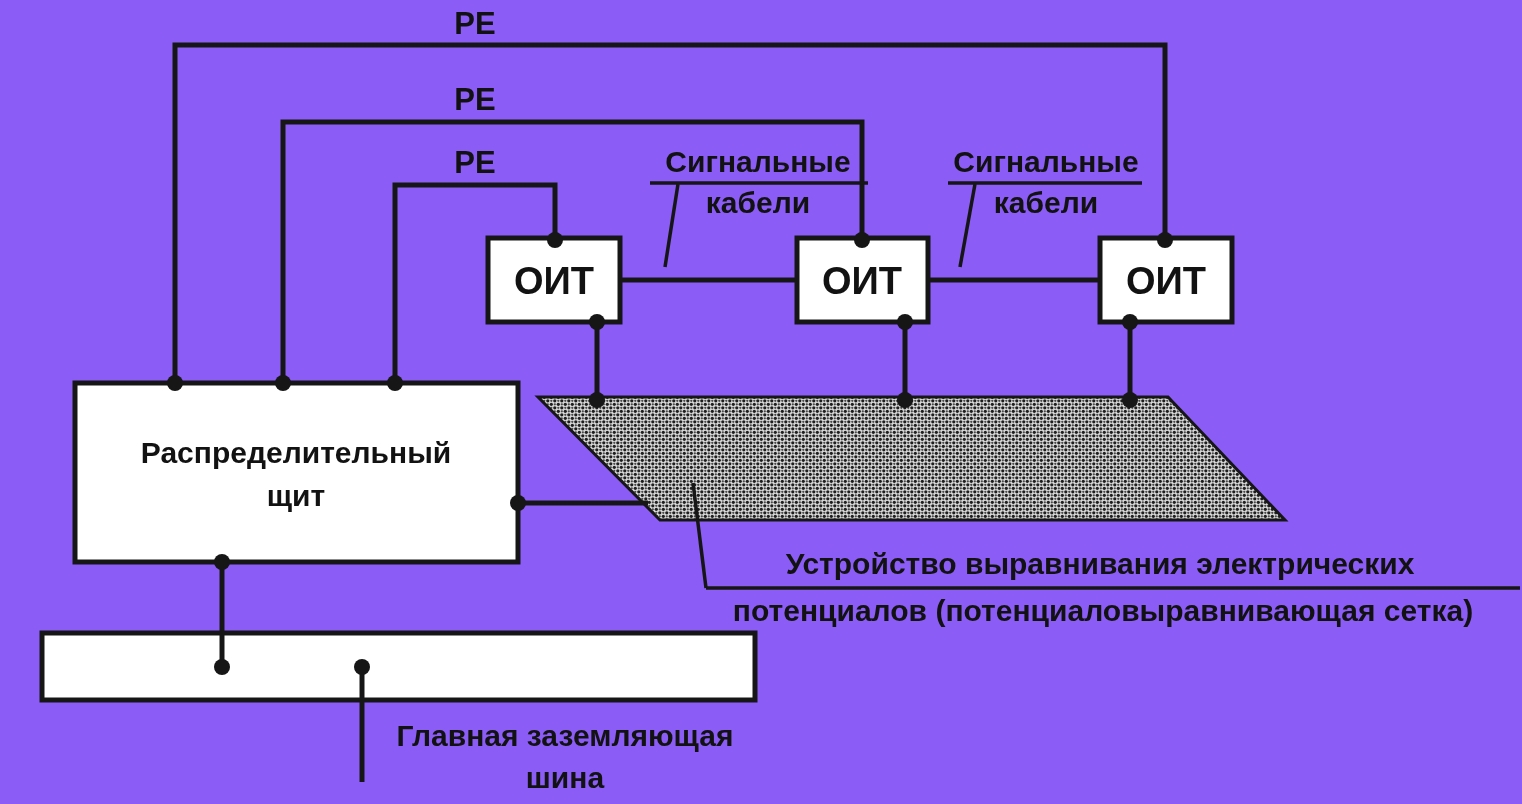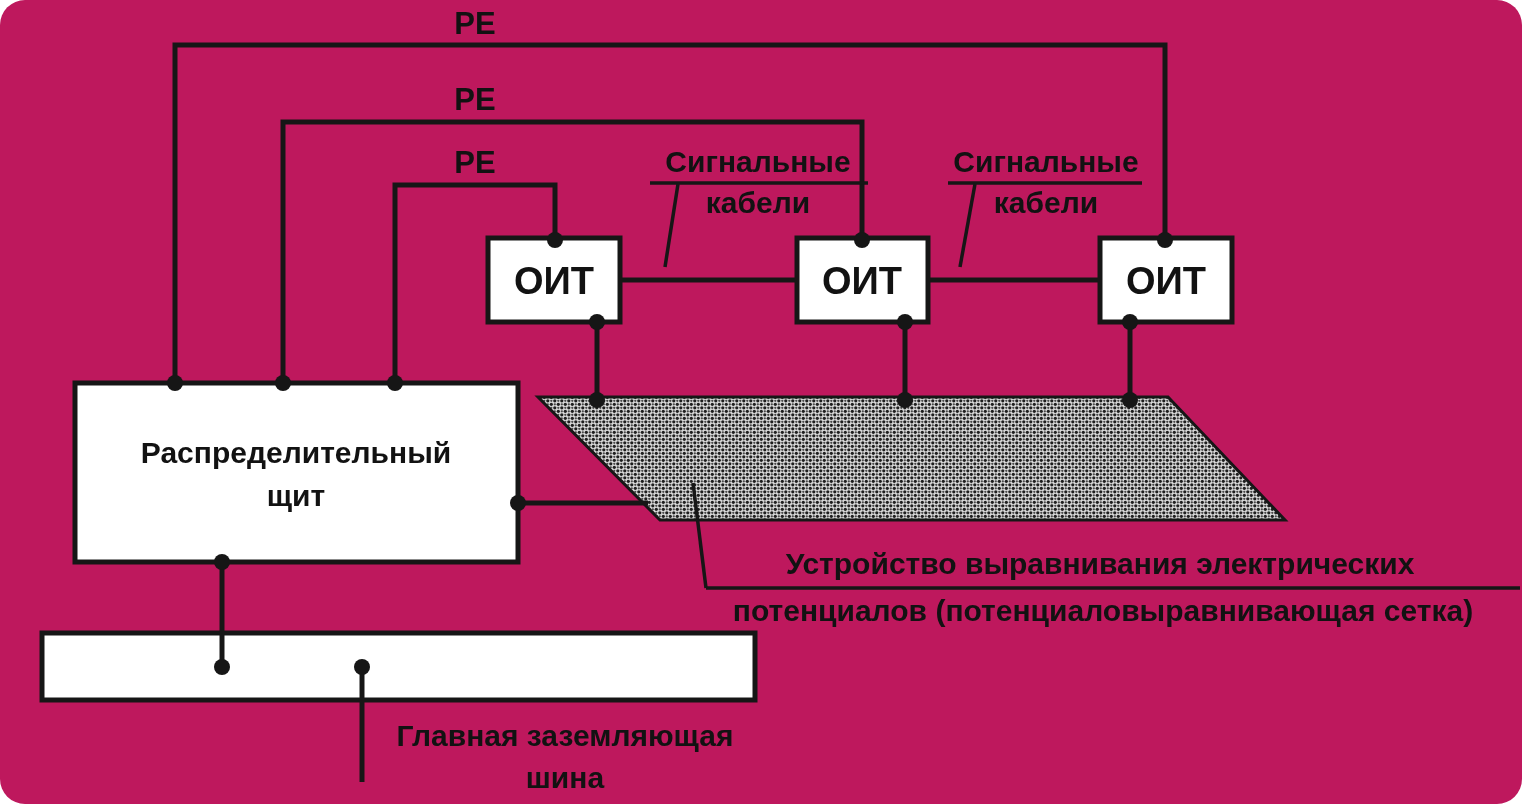--- a/index.html
+++ b/index.html
@@ -4,23 +4,22 @@
 <style>
   html, body {
     margin: 0;
     padding: 0;
     background: #ffffff;
   }
   .page {
     width: 1522px;
     height: 804px;
     position: relative;
-    background: #be185d;
+    background: #8b5cf6;
     overflow: hidden;
-    border-radius: 25px;
   }
   svg text {
     font-family: "Liberation Sans", "DejaVu Sans", sans-serif;
     font-weight: bold;
     fill: #121212;
   }
   .t-pe     { font-size: 31px; }
   .t-box    { font-size: 38px; }
   .t-label  { font-size: 30px; }
   .t-cap    { font-size: 30px; }

